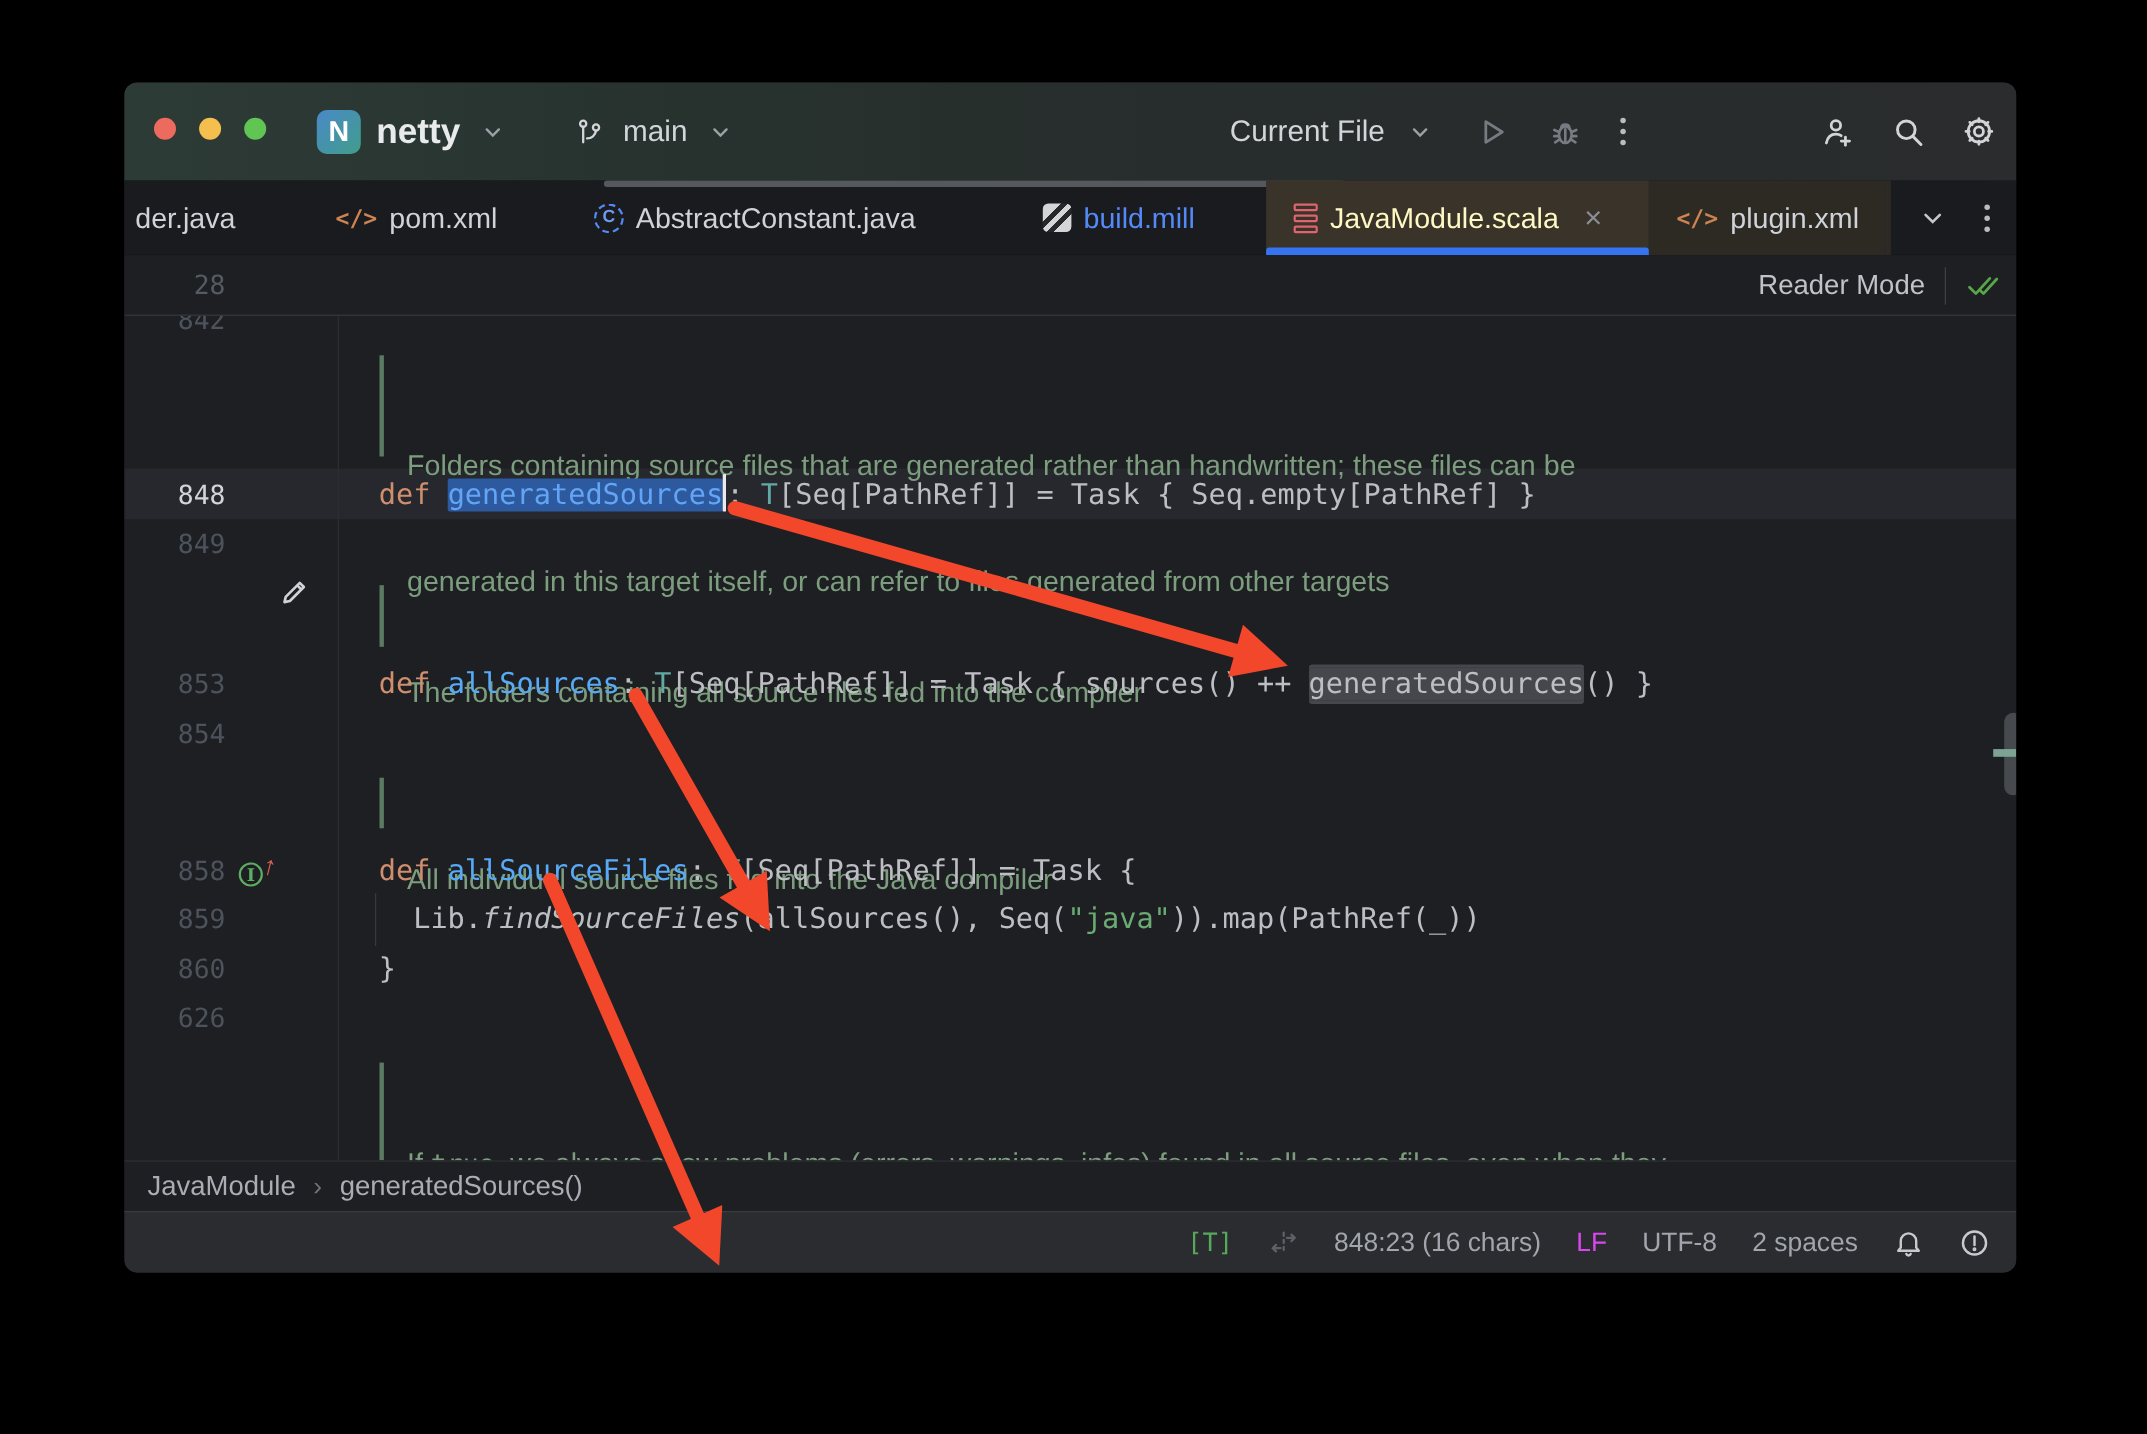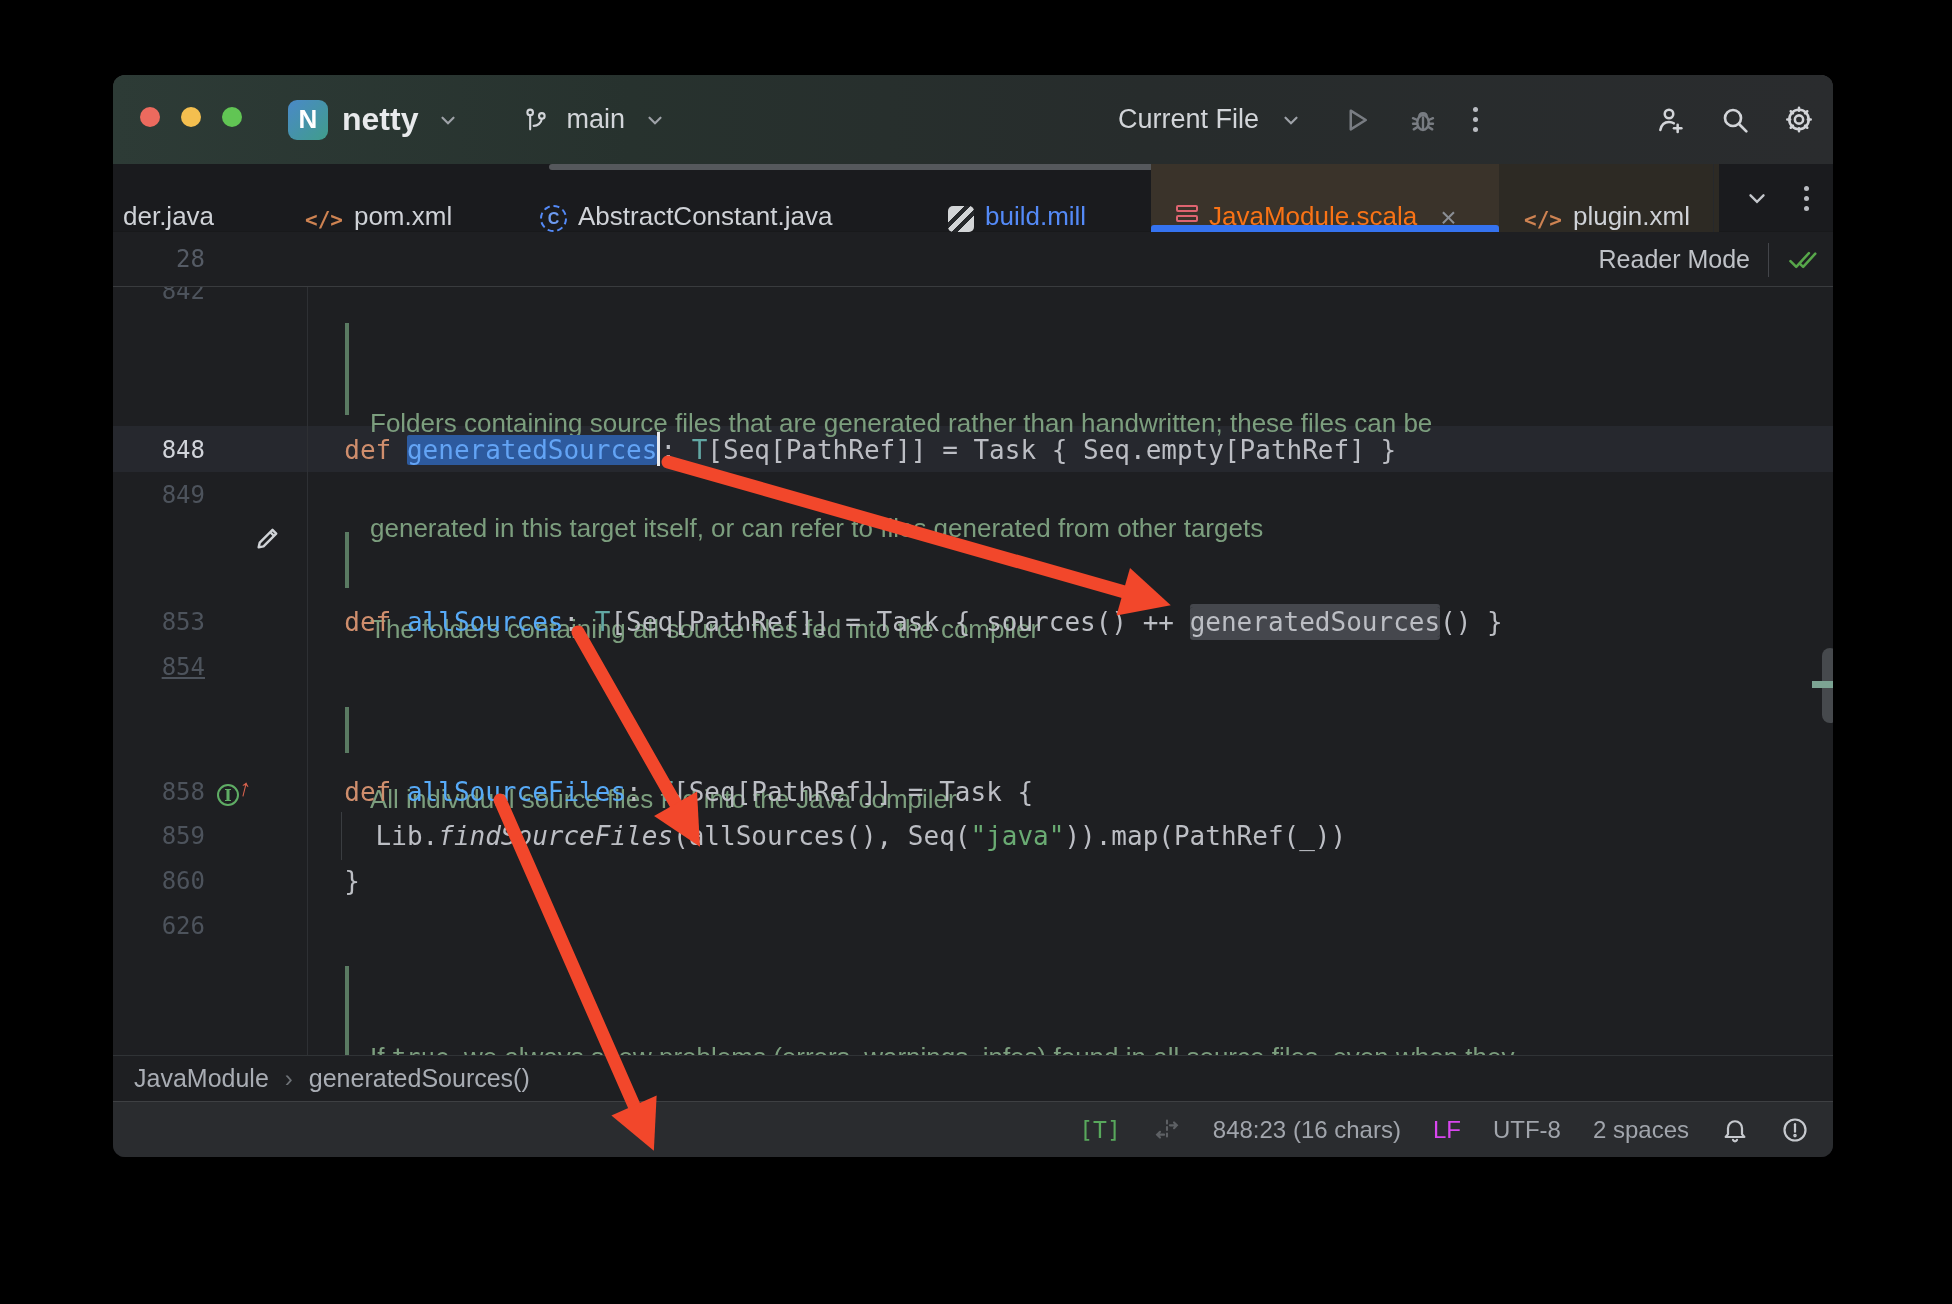--- a/index.html
+++ b/index.html
@@ -27,26 +27,26 @@
   .tl-run { position:absolute; right:355px; top:0; height:89px; display:flex; align-items:center; gap:34px; }
   .tl-actions { position:absolute; right:18px; top:0; height:89px; display:flex; align-items:center; gap:32px; }
   .ticon { width:32px; height:32px; display:flex; align-items:center; justify-content:center; }
   .kebab { display:flex; flex-direction:column; gap:5px; align-items:center; }
   .kebab i { width:5px; height:5px; border-radius:50%; background:#b9bcc1; display:block; }
 
   
   .tabstrip { position:absolute; left:0; top:89px; width:100%; height:68px; background:#1a1b1e;
               border-bottom:1px solid #18191b; }
   .strip-scrollbar { position:absolute; left:436px; top:0; width:674px; height:6px; background:#55585c; border-radius:3px; }
-  .tab { position:absolute; top:0; height:68px; display:flex; align-items:flex-end; padding:0 25px; gap:11px; }
+  .tab { position:absolute; top:0; height:68px; display:flex; align-items:center; padding:0 25px; gap:11px; }
   .tab-label { font-size:26px; color:#cfd2d7; white-space:nowrap; }
   .tab.modified .tab-label { color:#548af7; }
   .tab.active { background:#3a332a; }
   .tab.libbg { background:#2d2a24; }
-  .tab.active .tab-label { color:#f97316; }
+  .tab.active .tab-label { color:#fef9c3; }
   .blue-underline { position:absolute; left:0; bottom:0; width:100%; height:7px; background:#3573f0; border-radius:3px 3px 0 0; }
   .xml-glyph { font-family:"DejaVu Sans Mono",monospace; font-size:21px; font-weight:bold; color:#ce8352; }
   .class-icon { width:27px; height:27px; border:2.5px dashed #548af7; border-radius:50%; color:#6e9bf0;
                 font-size:16px; font-weight:bold; display:flex; align-items:center; justify-content:center; }
   .mill-icon { width:26px; height:26px; border-radius:5px;
                background:linear-gradient(135deg,#d3d5d7 32%,#26282b 32% 44%,#d3d5d7 44% 56%,#26282b 56% 68%,#d3d5d7 68%); }
   .scala-icon { display:flex; flex-direction:column; gap:3px; }
   .scala-icon i { display:block; width:22px; height:7px; border:2px solid #de6470; border-radius:2px; }
   .tab-close { color:#8a8e94; font-size:28px; margin-left:12px; line-height:1; }
   .strip-controls { position:absolute; right:0; top:0; height:68px; display:flex; align-items:center; gap:34px;
@@ -285,21 +285,21 @@
     </div>
 
     <div class="docbar" style="left:232px; top:300px; height:56px;"></div>
     <div class="doctext" style="left:257px; top:310px;">
       <div>The folders containing all source files fed into the compiler</div>
     </div>
 
     <div class="lnum" style="top:368px;">853</div>
     <div class="code-row" style="top:368px;"><span>  </span><span class="kw">def </span><span class="fn">allSources</span><span>: </span><span class="ty">T</span><span>[Seq[PathRef]] = Task { sources() ++ </span><span class="hl">generatedSources</span><span>() }</span></div>
 
-    <div class="lnum" style="top:413px;text-decoration:underline;">854</div>
+    <div class="lnum" style="top:413px;">854</div>
 
     <div class="docbar" style="left:232px; top:475px; height:46px;"></div>
     <div class="doctext" style="left:257px; top:480px;">
       <div>All individual source files fed into the Java compiler</div>
     </div>
 
     <div class="lnum" style="top:538px;">858</div>
     <div class="ovr-icon">
       <span class="circ">I</span>
         <span class="arr">↑</span>

